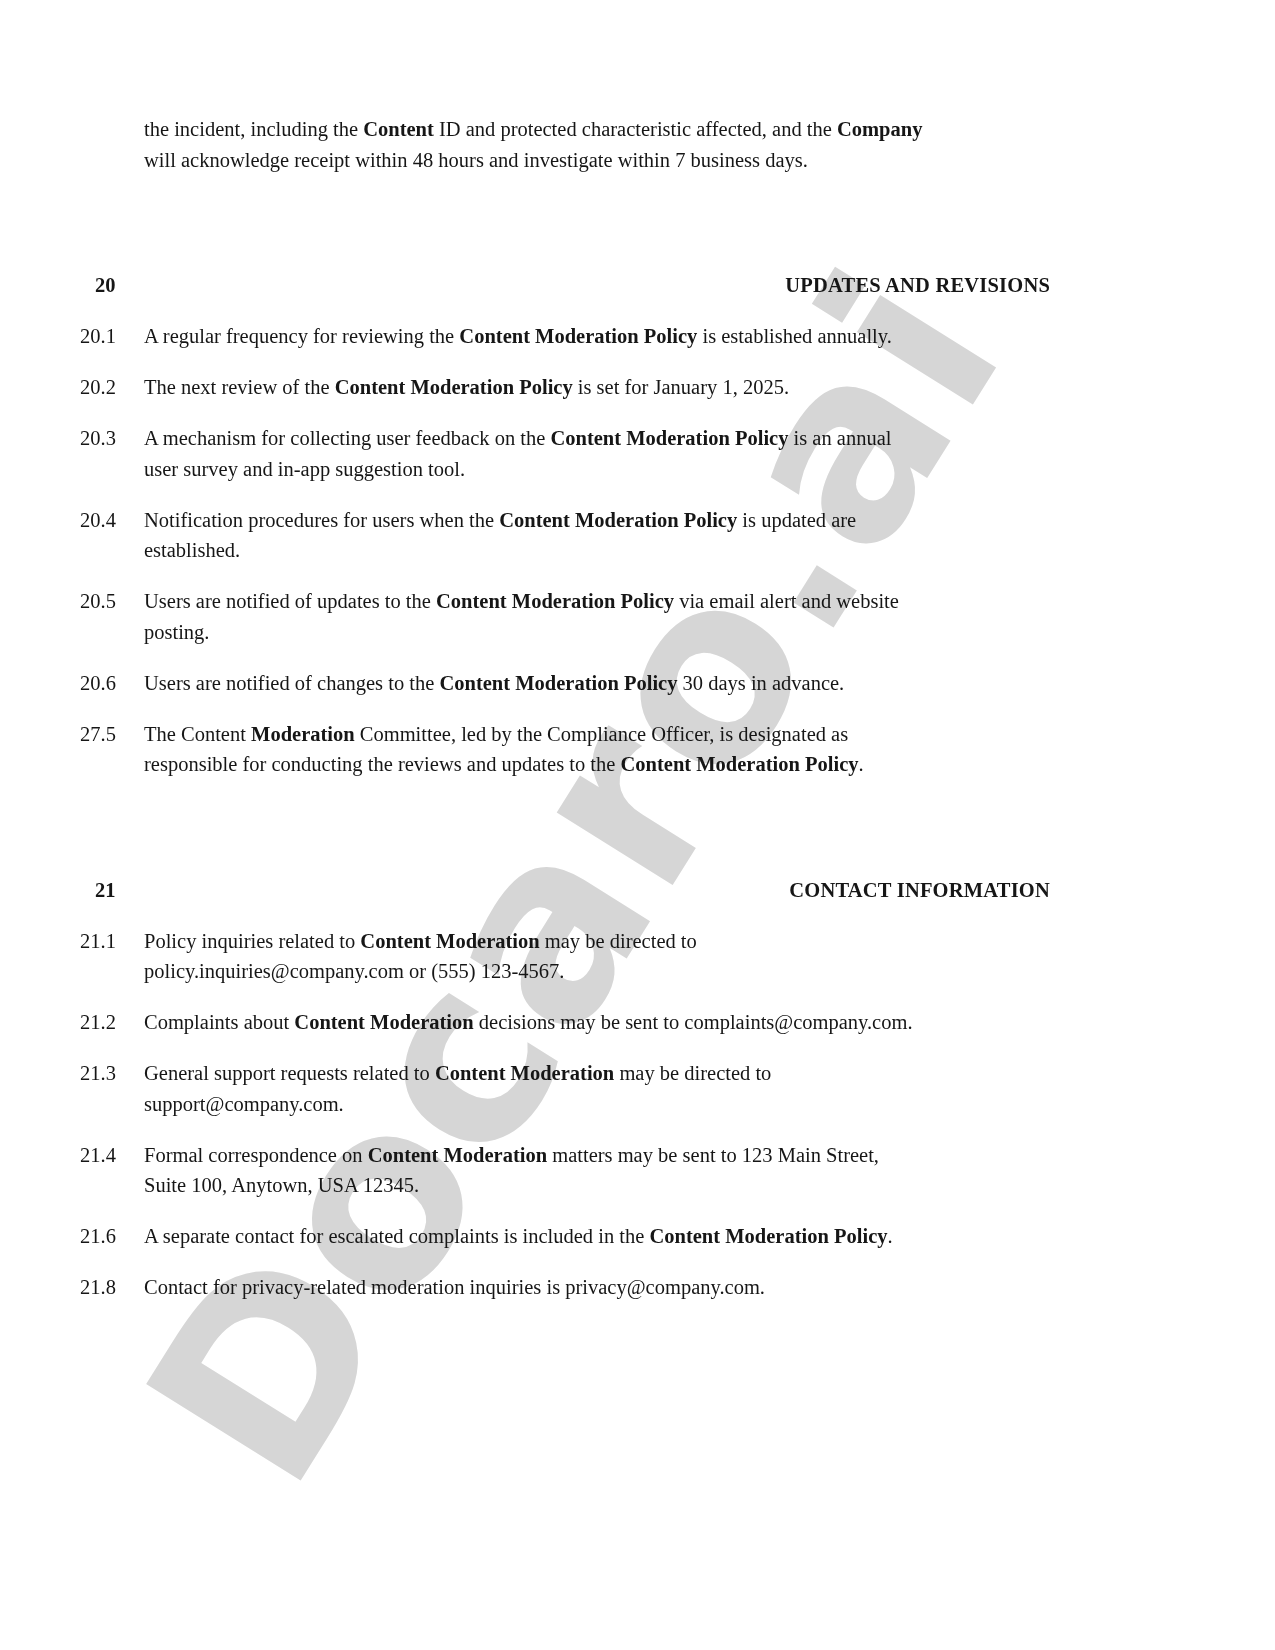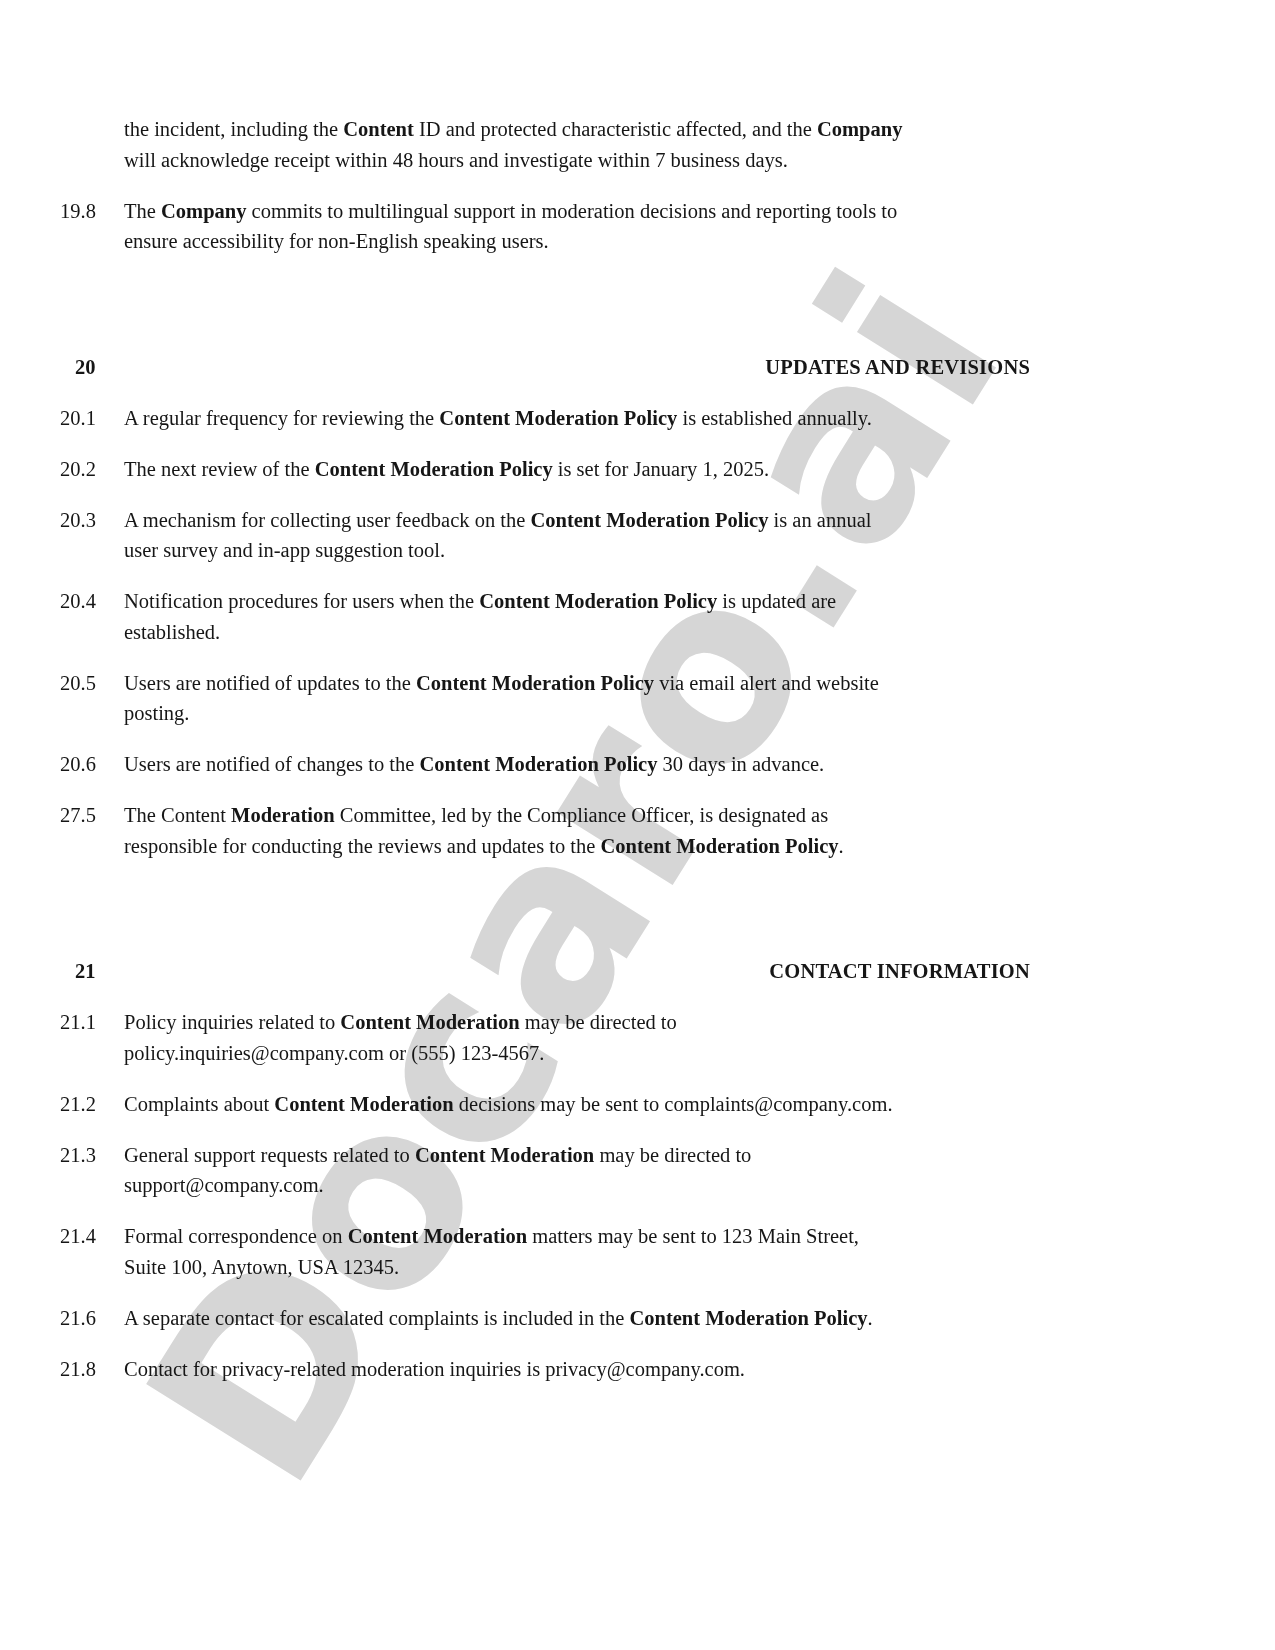--- a/index.html
+++ b/index.html
@@ -26,21 +26,21 @@
     letter-spacing: 2px;
     color: #d6d6d6;
     white-space: nowrap;
     z-index: 0;
     user-select: none;
   }
 
   .content {
     position: relative;
     z-index: 1;
-    padding: 114px 160px 0 60px;
+    padding: 114px 160px 0 80px;
     box-sizing: border-box;
     width: 1275px;
   }
 
   .row { display: flex; margin-top: 20.5px; }
   .row:first-child { margin-top: 0; }
   .row.heading { margin-top: 95px; }
 
   .num {
     flex: 0 0 64px;
@@ -67,24 +67,20 @@
 
   <div class="watermark" style="color: rgb(214, 214, 214);">Docaro.ai</div>
 
   <div class="content">
 
     <div class="row">
       <div class="num"></div>
       <div class="txt">the incident, including the <strong>Content</strong> ID and protected characteristic affected, and the <strong>Company</strong><br>will acknowledge receipt within 48 hours and investigate within 7 business days.</div>
     </div>
 
-    <div class="row">
-      <div class="num">19.8</div>
-      <div class="txt">The <strong>Company</strong> commits to multilingual support in moderation decisions and reporting tools to<br>ensure accessibility for non-English speaking users.</div>
-    </div>
 
     <div class="row heading">
       <div class="num">20</div>
       <div class="txt">UPDATES AND REVISIONS</div>
     </div>
 
     <div class="row">
       <div class="num">20.1</div>
       <div class="txt">A regular frequency for reviewing the <strong>Content Moderation Policy</strong> is established annually.</div>
     </div>

